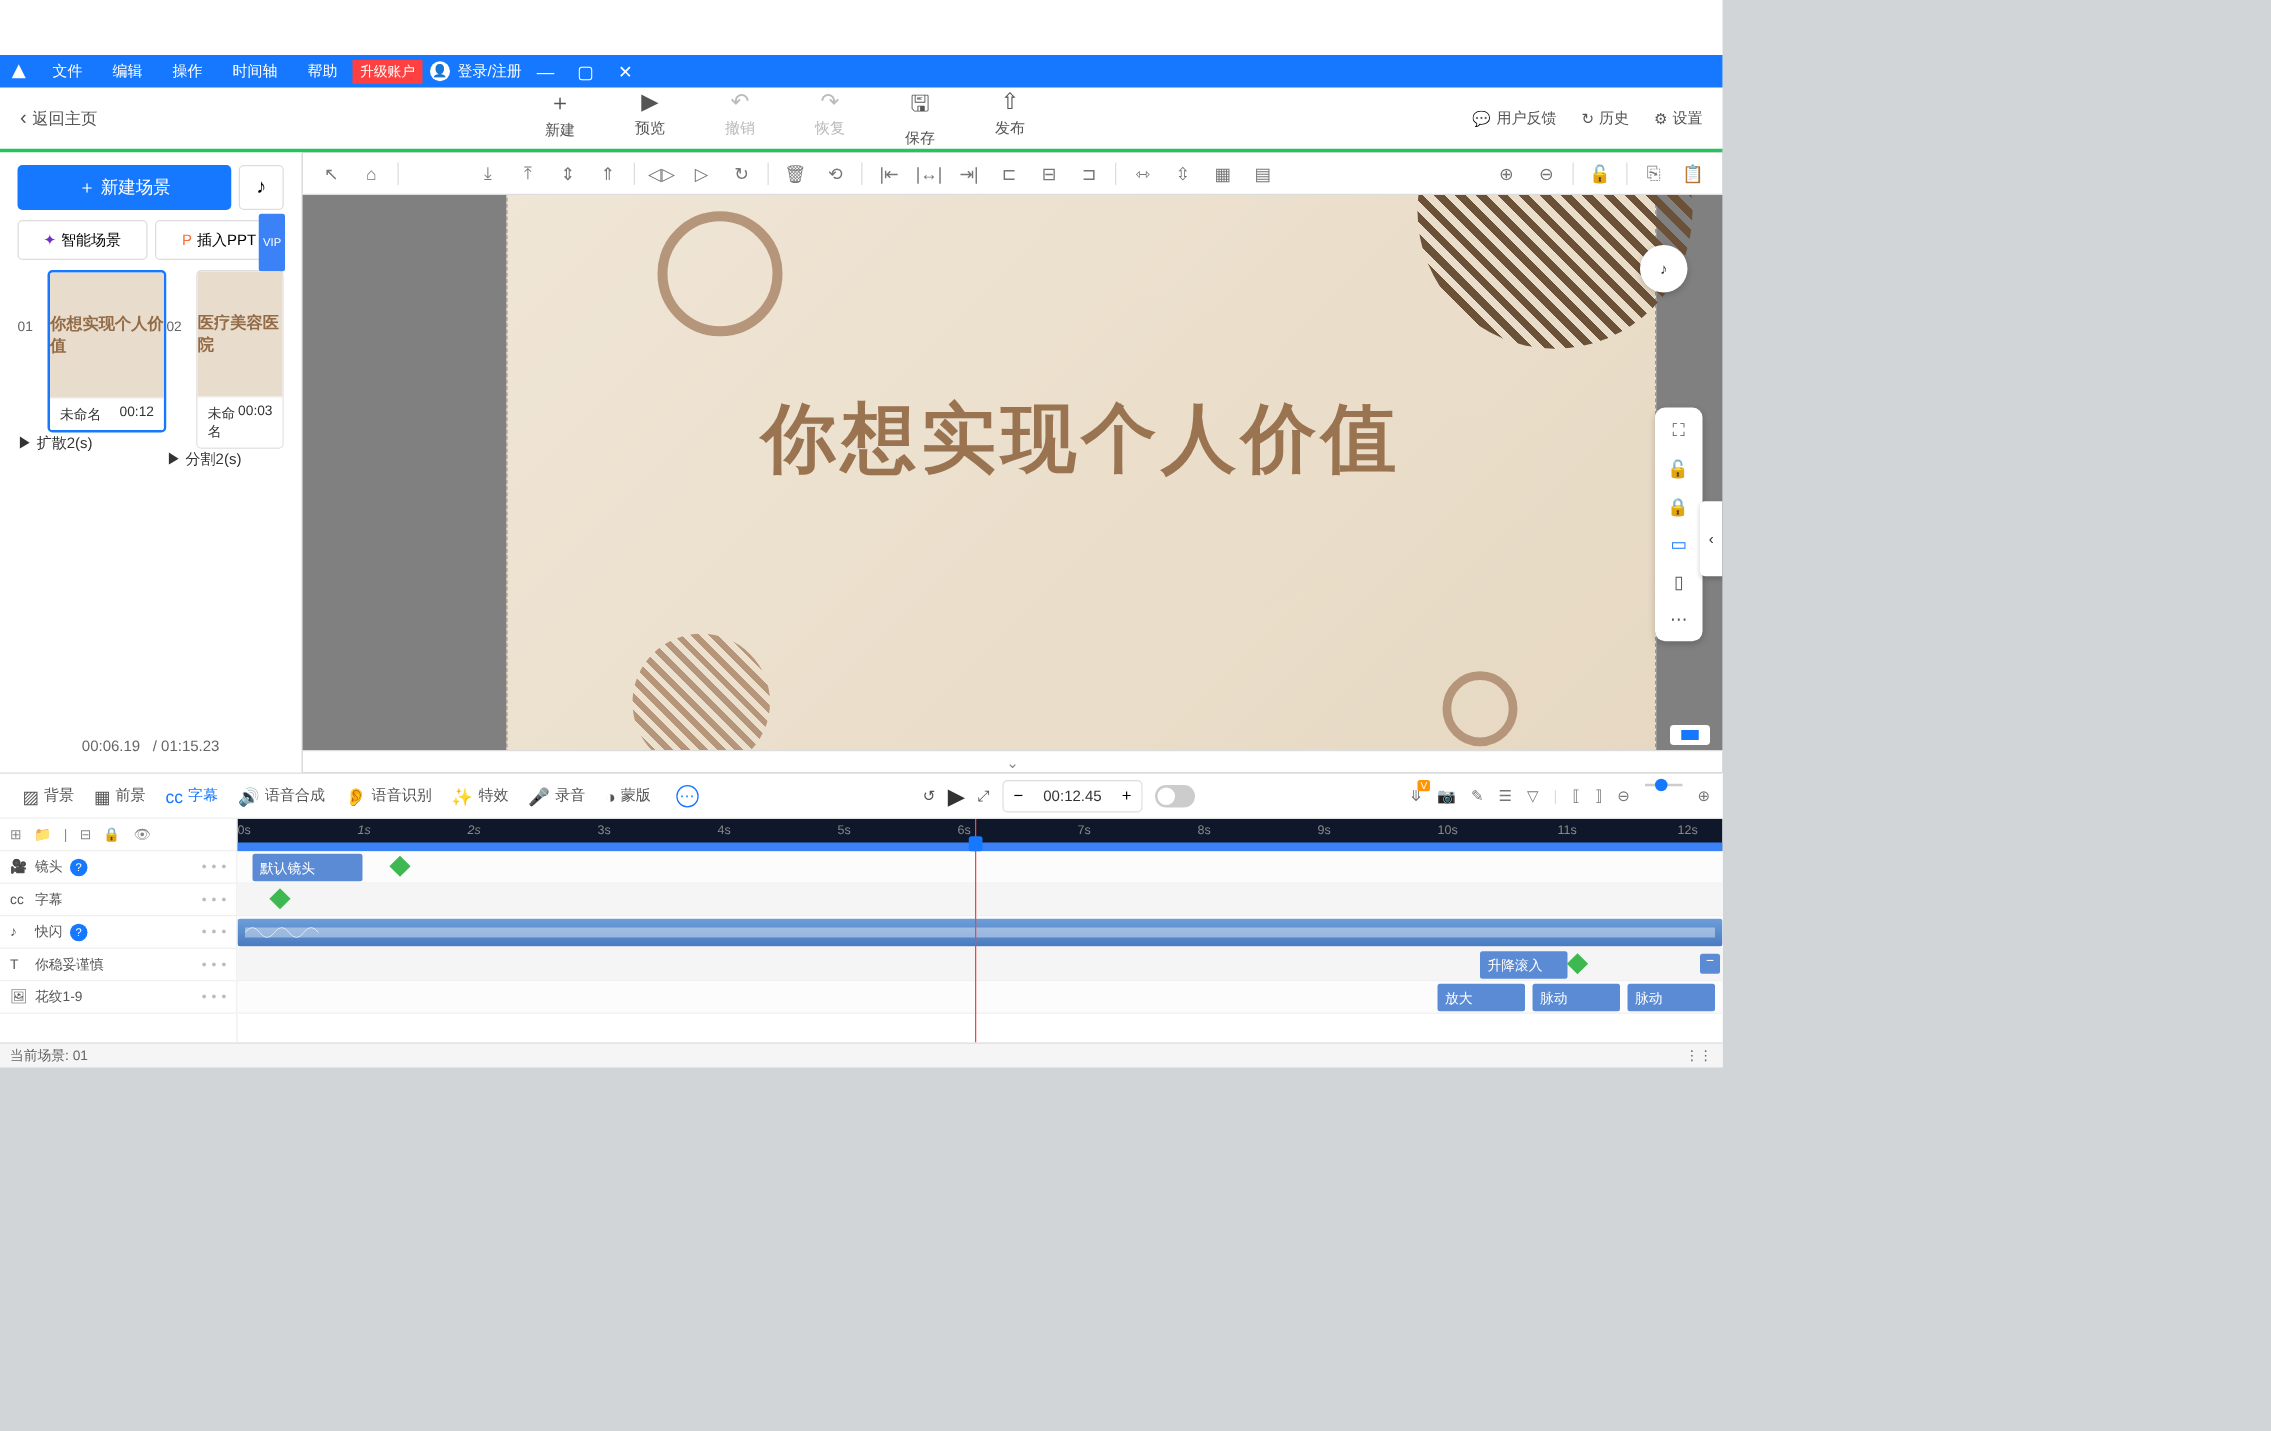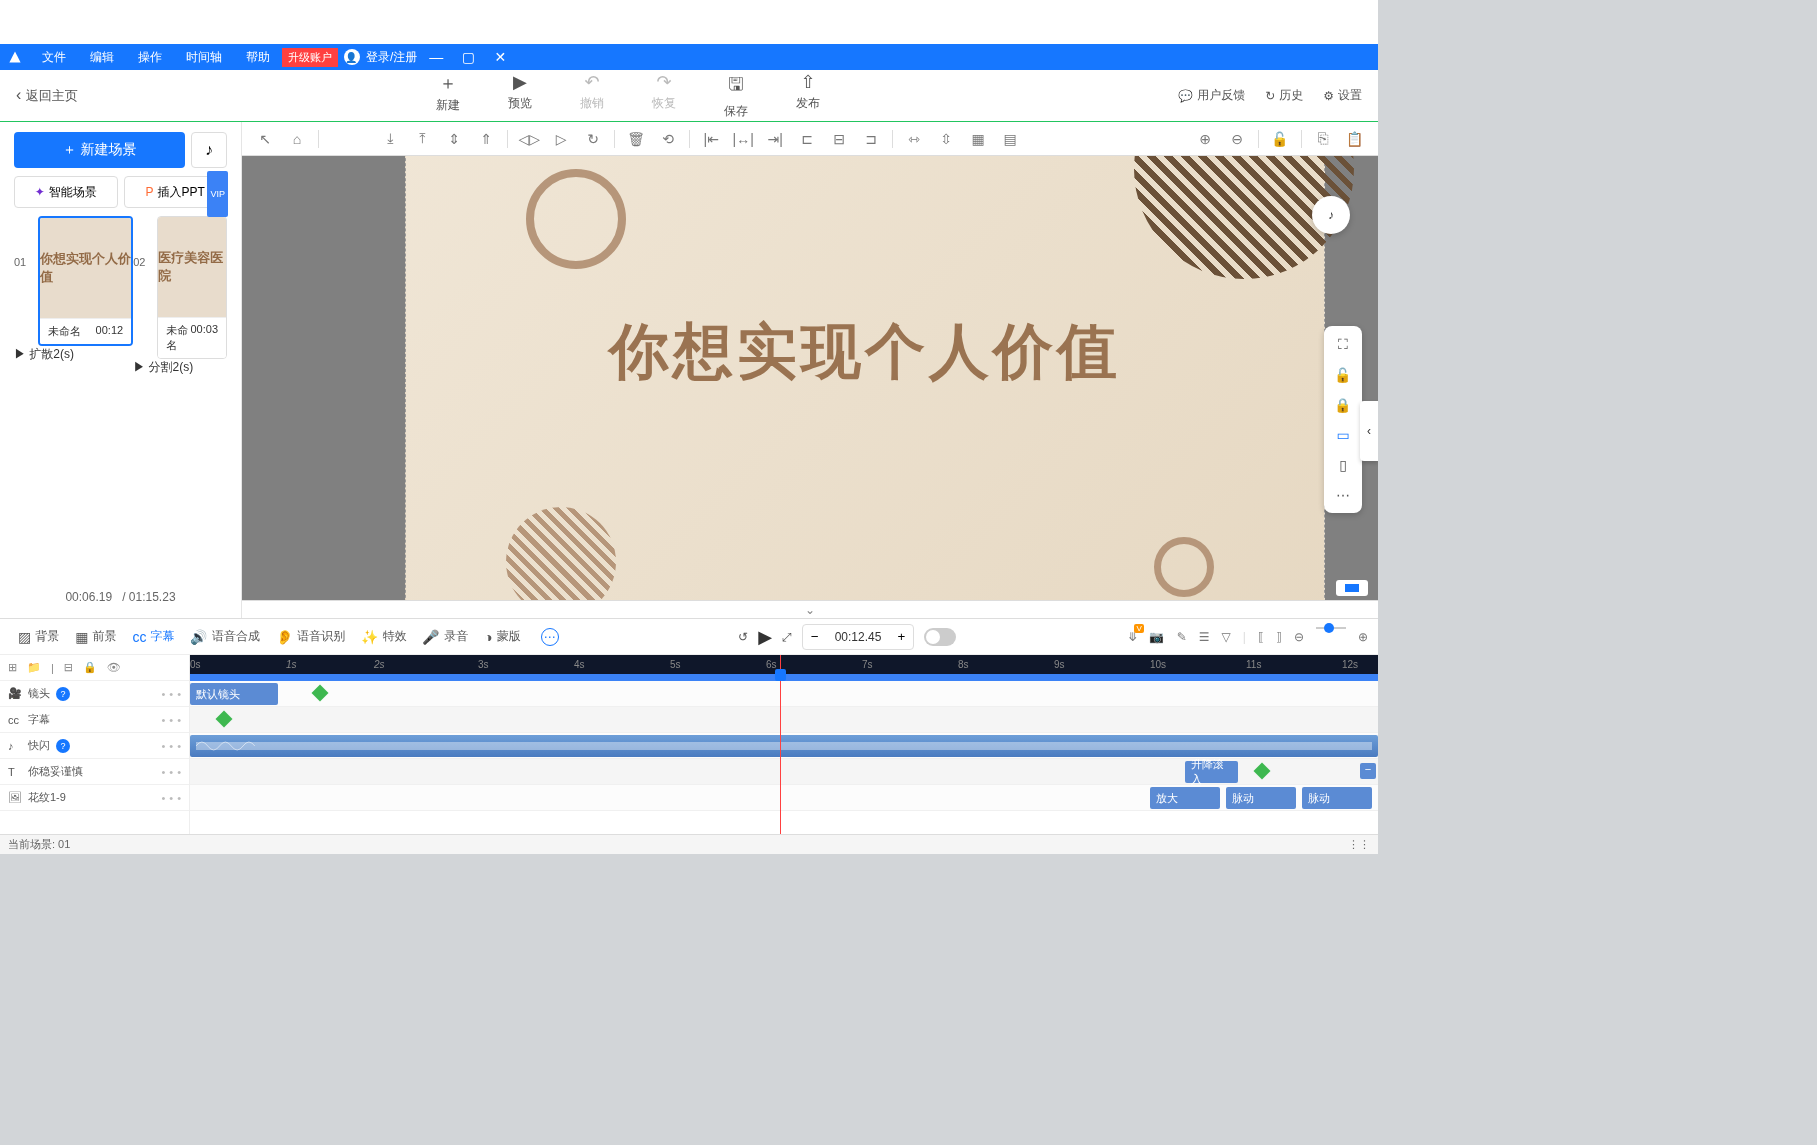--- a/index.html
+++ b/index.html
@@ -11,21 +11,21 @@
 .titlebar .logo{width:14px;height:14px;margin:0 8px;}
 .titlebar .menu{display:flex;gap:0;}
 .titlebar .menu span{padding:0 12px;cursor:pointer;}
 .titlebar .title{flex:1;text-align:center;}
 .titlebar .right{display:flex;align-items:center;gap:6px;padding-right:4px;}
 .titlebar .upgrade{background:#ff4040;padding:2px 6px;font-size:11px;}
 .titlebar .avatar{width:16px;height:16px;background:#fff;border-radius:50%;display:flex;align-items:center;justify-content:center;color:#1677ff;font-size:10px;}
 .titlebar .winbtn{width:26px;text-align:center;font-size:14px;}
 
 
-.toptool{height:52px;border-bottom:1px solid #22c55e;display:flex;align-items:center;padding:0 16px;}
+.toptool{height:52px;border-bottom:3px solid #22c55e;display:flex;align-items:center;padding:0 16px;}
 .toptool .back{font-size:13px;color:#555;cursor:pointer;}
 .toptool .back::before{content:"‹ ";font-size:16px;}
 .toptool .center{flex:1;display:flex;justify-content:center;gap:48px;}
 .toptool .tb{display:flex;flex-direction:column;align-items:center;gap:2px;color:#555;cursor:pointer;font-size:12px;}
 .toptool .tb .ic{font-size:18px;color:#555;}
 .toptool .tb.dis{color:#bbb;}
 .toptool .tb.dis .ic{color:#bbb;}
 .toptool .rbtns{display:flex;gap:20px;color:#555;}
 .toptool .rbtn{display:flex;align-items:center;gap:4px;cursor:pointer;}
 
@@ -432,36 +432,36 @@
             <span class="tick" style="left: 576px;">6s</span>
             <span class="tick" style="left: 672px;">7s</span>
             <span class="tick" style="left: 768px;">8s</span>
             <span class="tick" style="left: 864px;">9s</span>
             <span class="tick" style="left: 960px;">10s</span>
             <span class="tick" style="left: 1056px;">11s</span>
             <span class="tick" style="left: 1152px;">12s</span>
           </div>
         <div class="playhead"></div>
         <div class="trackrow">
-          <div class="clip" style="left:0;width:88px">默认镜头</div>
+          <div class="clip" style="left:12px;width:88px">默认镜头</div>
           <div class="diamond" style="left:124px"></div>
         </div>
         <div class="trackrow alt">
           <div class="diamond" style="left:28px"></div>
         </div>
         <div class="trackrow">
           <div class="clip audio">
             <svg width="100%" height="20" viewBox="0 0 1000 20" preserveAspectRatio="none">
                 <path d="M0 10 Q5 2 10 10 T20 10 T30 10 T40 10 T50 10" stroke="#fff" fill="none" stroke-width="0.5"></path>
                 <rect x="0" y="6" width="1000" height="8" fill="#fff" opacity="0.4"></rect>
               </svg>
           </div>
         </div>
         <div class="trackrow alt">
-          <div class="clip action" style="right:140px;width:53px;left:auto">升降滚入</div>
+          <div class="clip action" style="right:124px;width:70px;left:auto">升降滚入</div>
           <div class="diamond" style="right:110px;left:auto"></div>
           <div style="position:absolute;right:2px;top:4px;width:16px;height:16px;background:#5b8bd4;border-radius:2px;color:#fff;text-align:center;font-size:11px">−</div>
         </div>
         <div class="trackrow">
           <div class="clip action" style="right:158px;width:70px;left:auto">放大</div>
           <div class="clip action" style="right:82px;width:70px;left:auto">脉动</div>
           <div class="clip action" style="right:6px;width:70px;left:auto">脉动</div>
         </div>
       </div>
     </div>

